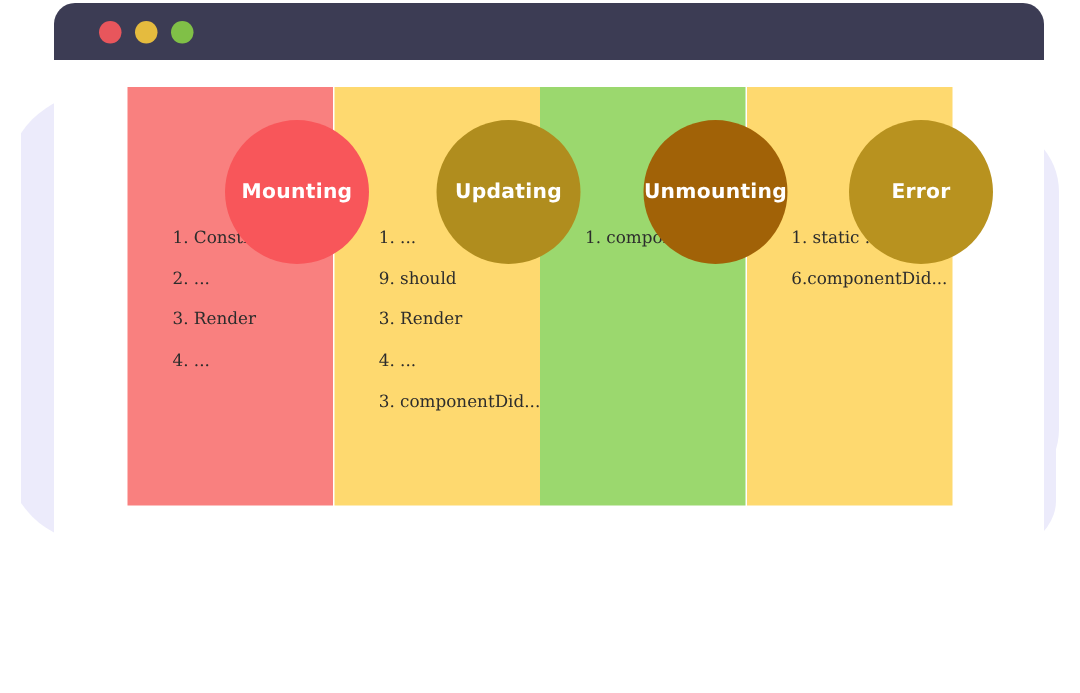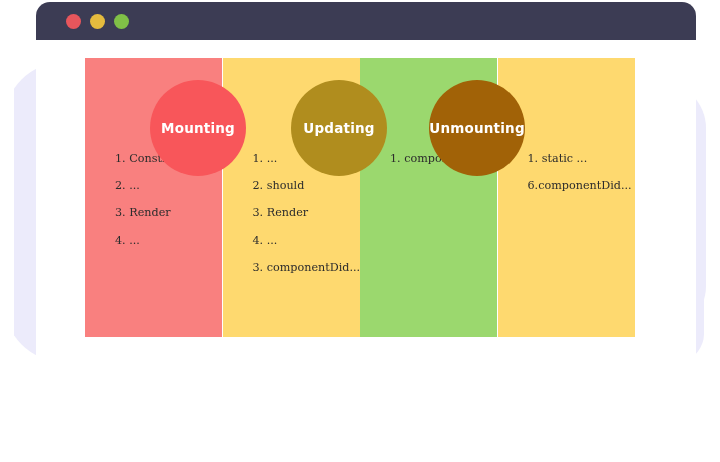--- a/index.html
+++ b/index.html
@@ -186,21 +186,21 @@
             <div class="col-item">1. Constructor</div>
             <div class="col-item">2. ...</div>
             <div class="col-item">3. Render</div>
             <div class="col-item">4. ...</div>
           </div>
         </div>
 
         <div class="column col-bg-yellow">
           <div class="col-list">
             <div class="col-item">1. ...</div>
-            <div class="col-item">2. should</div>
+            <div class="col-item">9. should</div>
             <div class="col-item">3. Render</div>
             <div class="col-item">4. ...</div>
             <div class="col-item">3. componentDid...</div>
           </div>
         </div>
 
         <div class="column col-bg-green">
           <div class="col-list">
             <div class="col-item">1. componentWill..</div>
           </div>
@@ -217,16 +217,19 @@
 
       <div class="circle circle-mounting">
         <span class="circle-label">Mounting</span>
       </div>
       <div class="circle circle-updating">
         <span class="circle-label">Updating</span>
       </div>
       <div class="circle circle-unmounting">
         <span class="circle-label">Unmounting</span>
       </div>
+      <div class="circle circle-error">
+        <span class="circle-label">Error</span>
+      </div>
 
     </div>
   </div>
 </div>
 
 </body></html>

